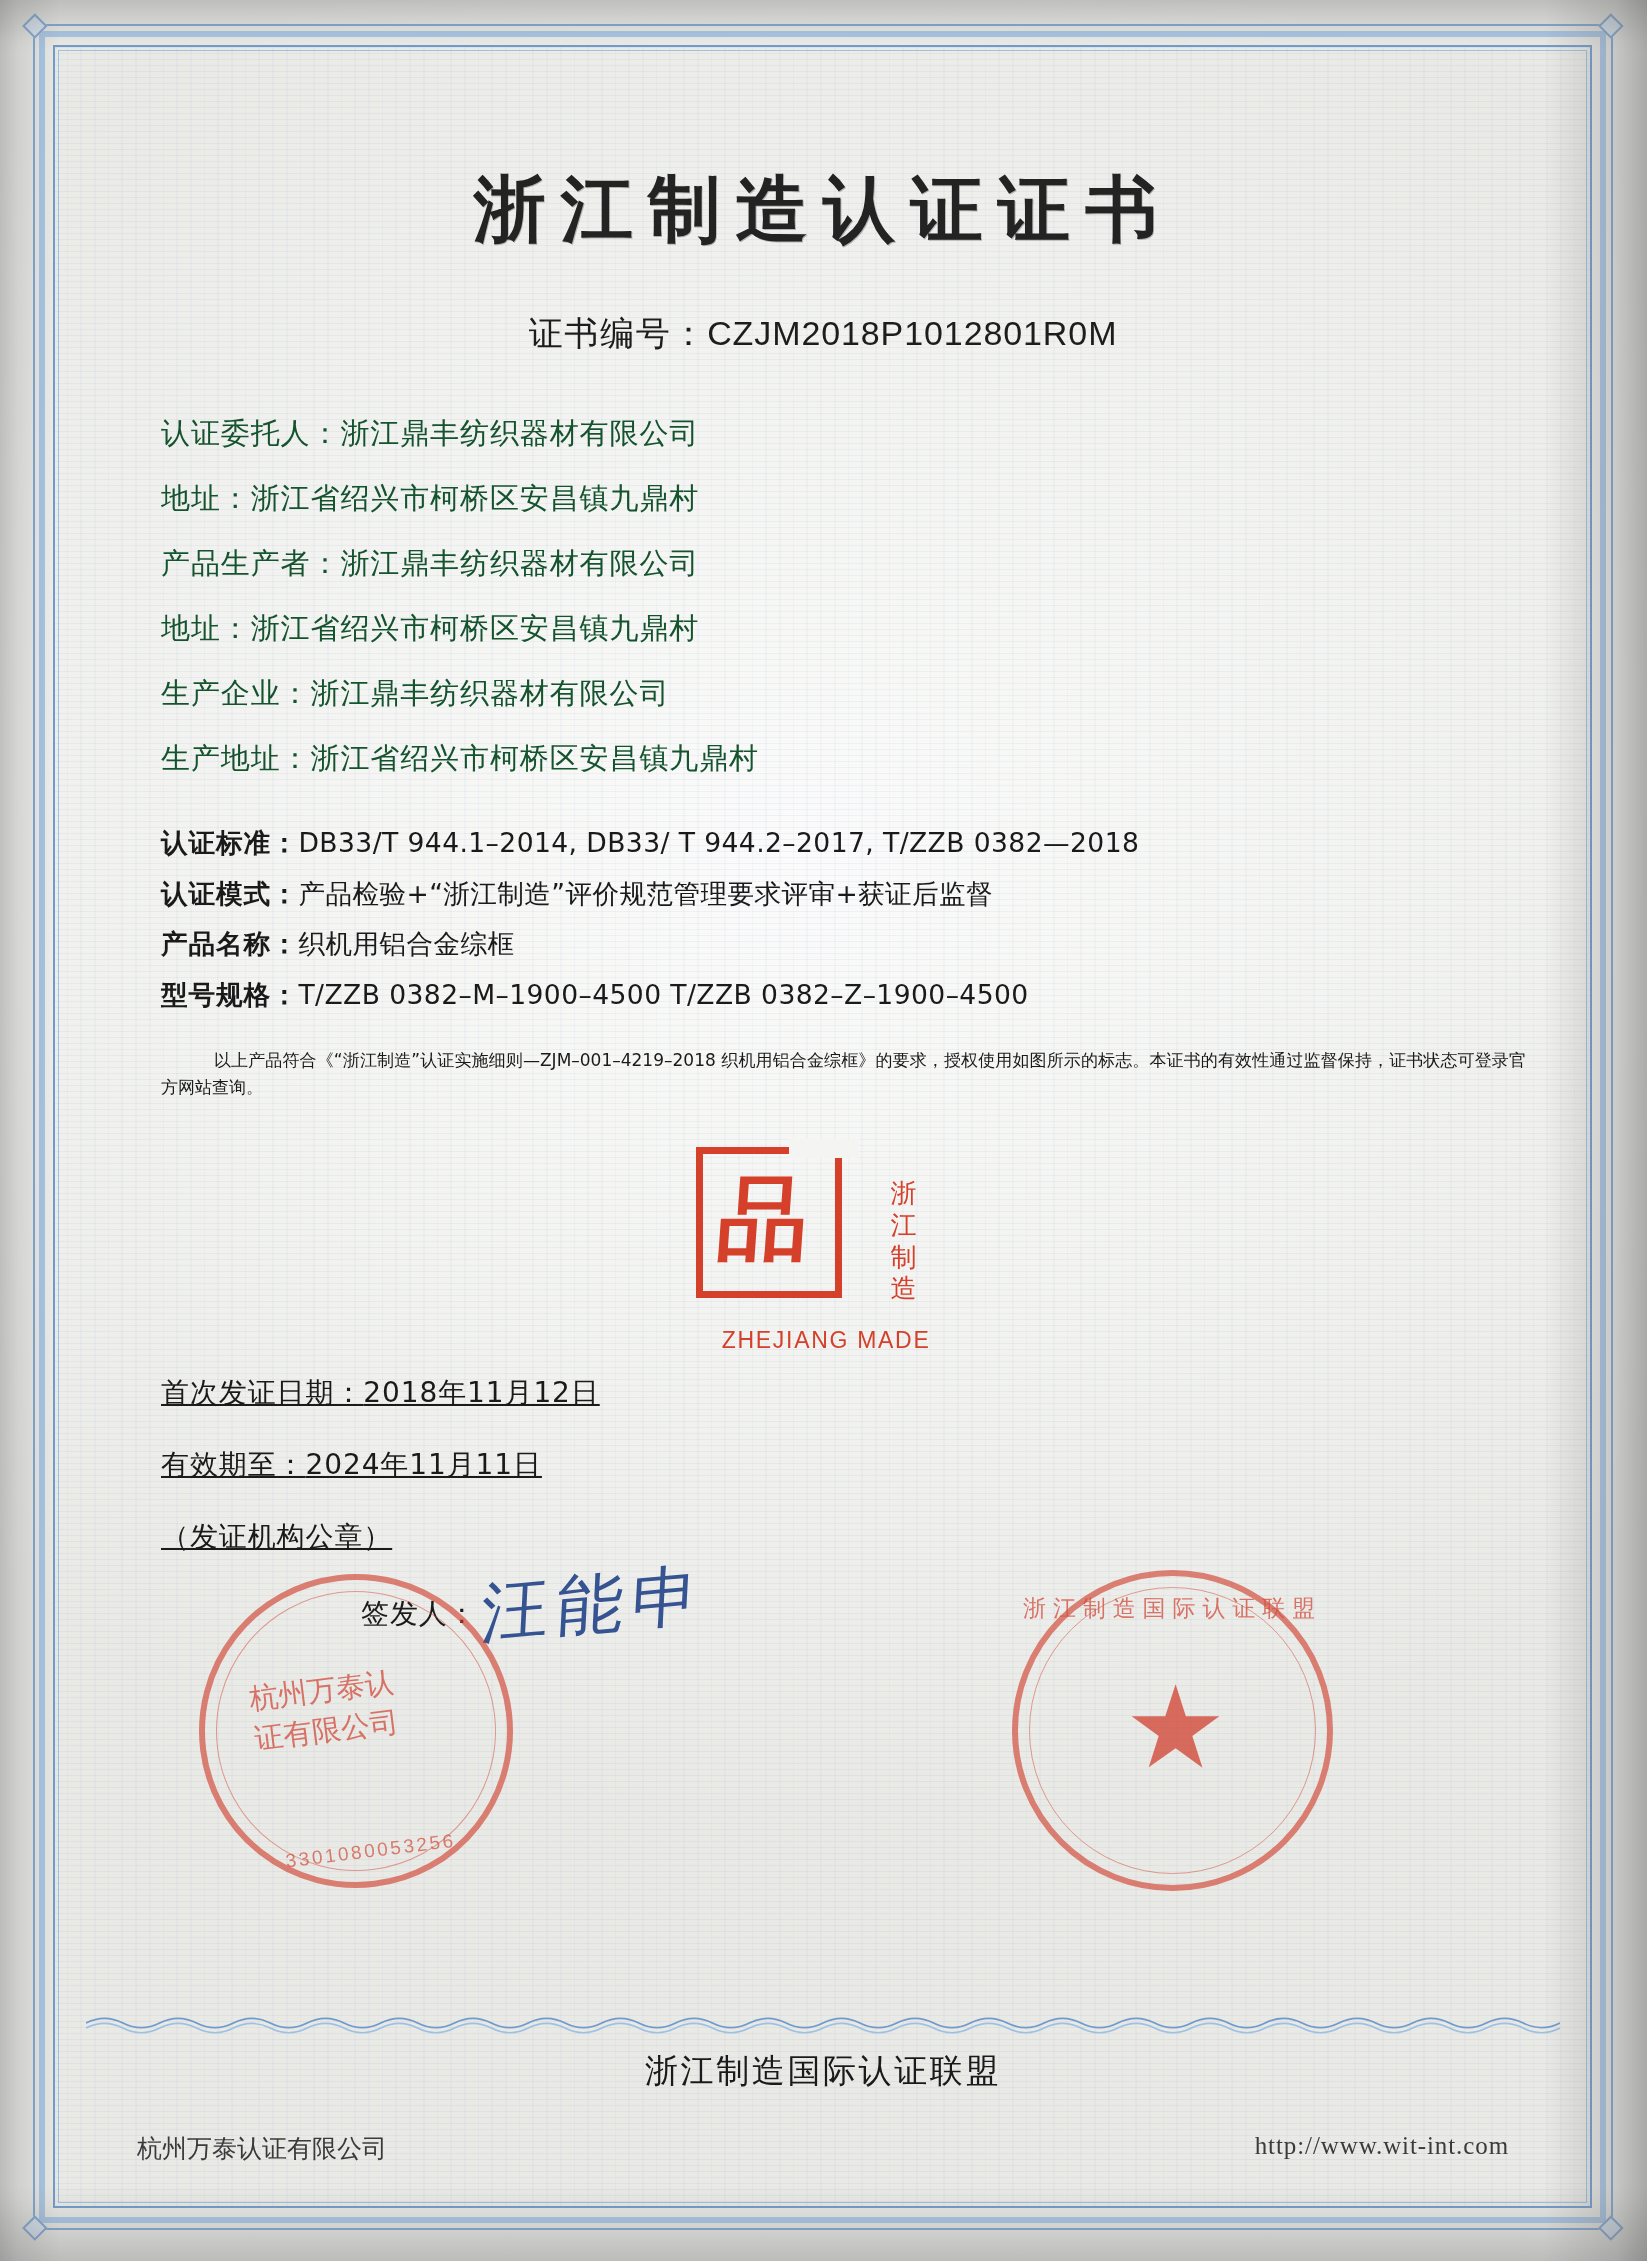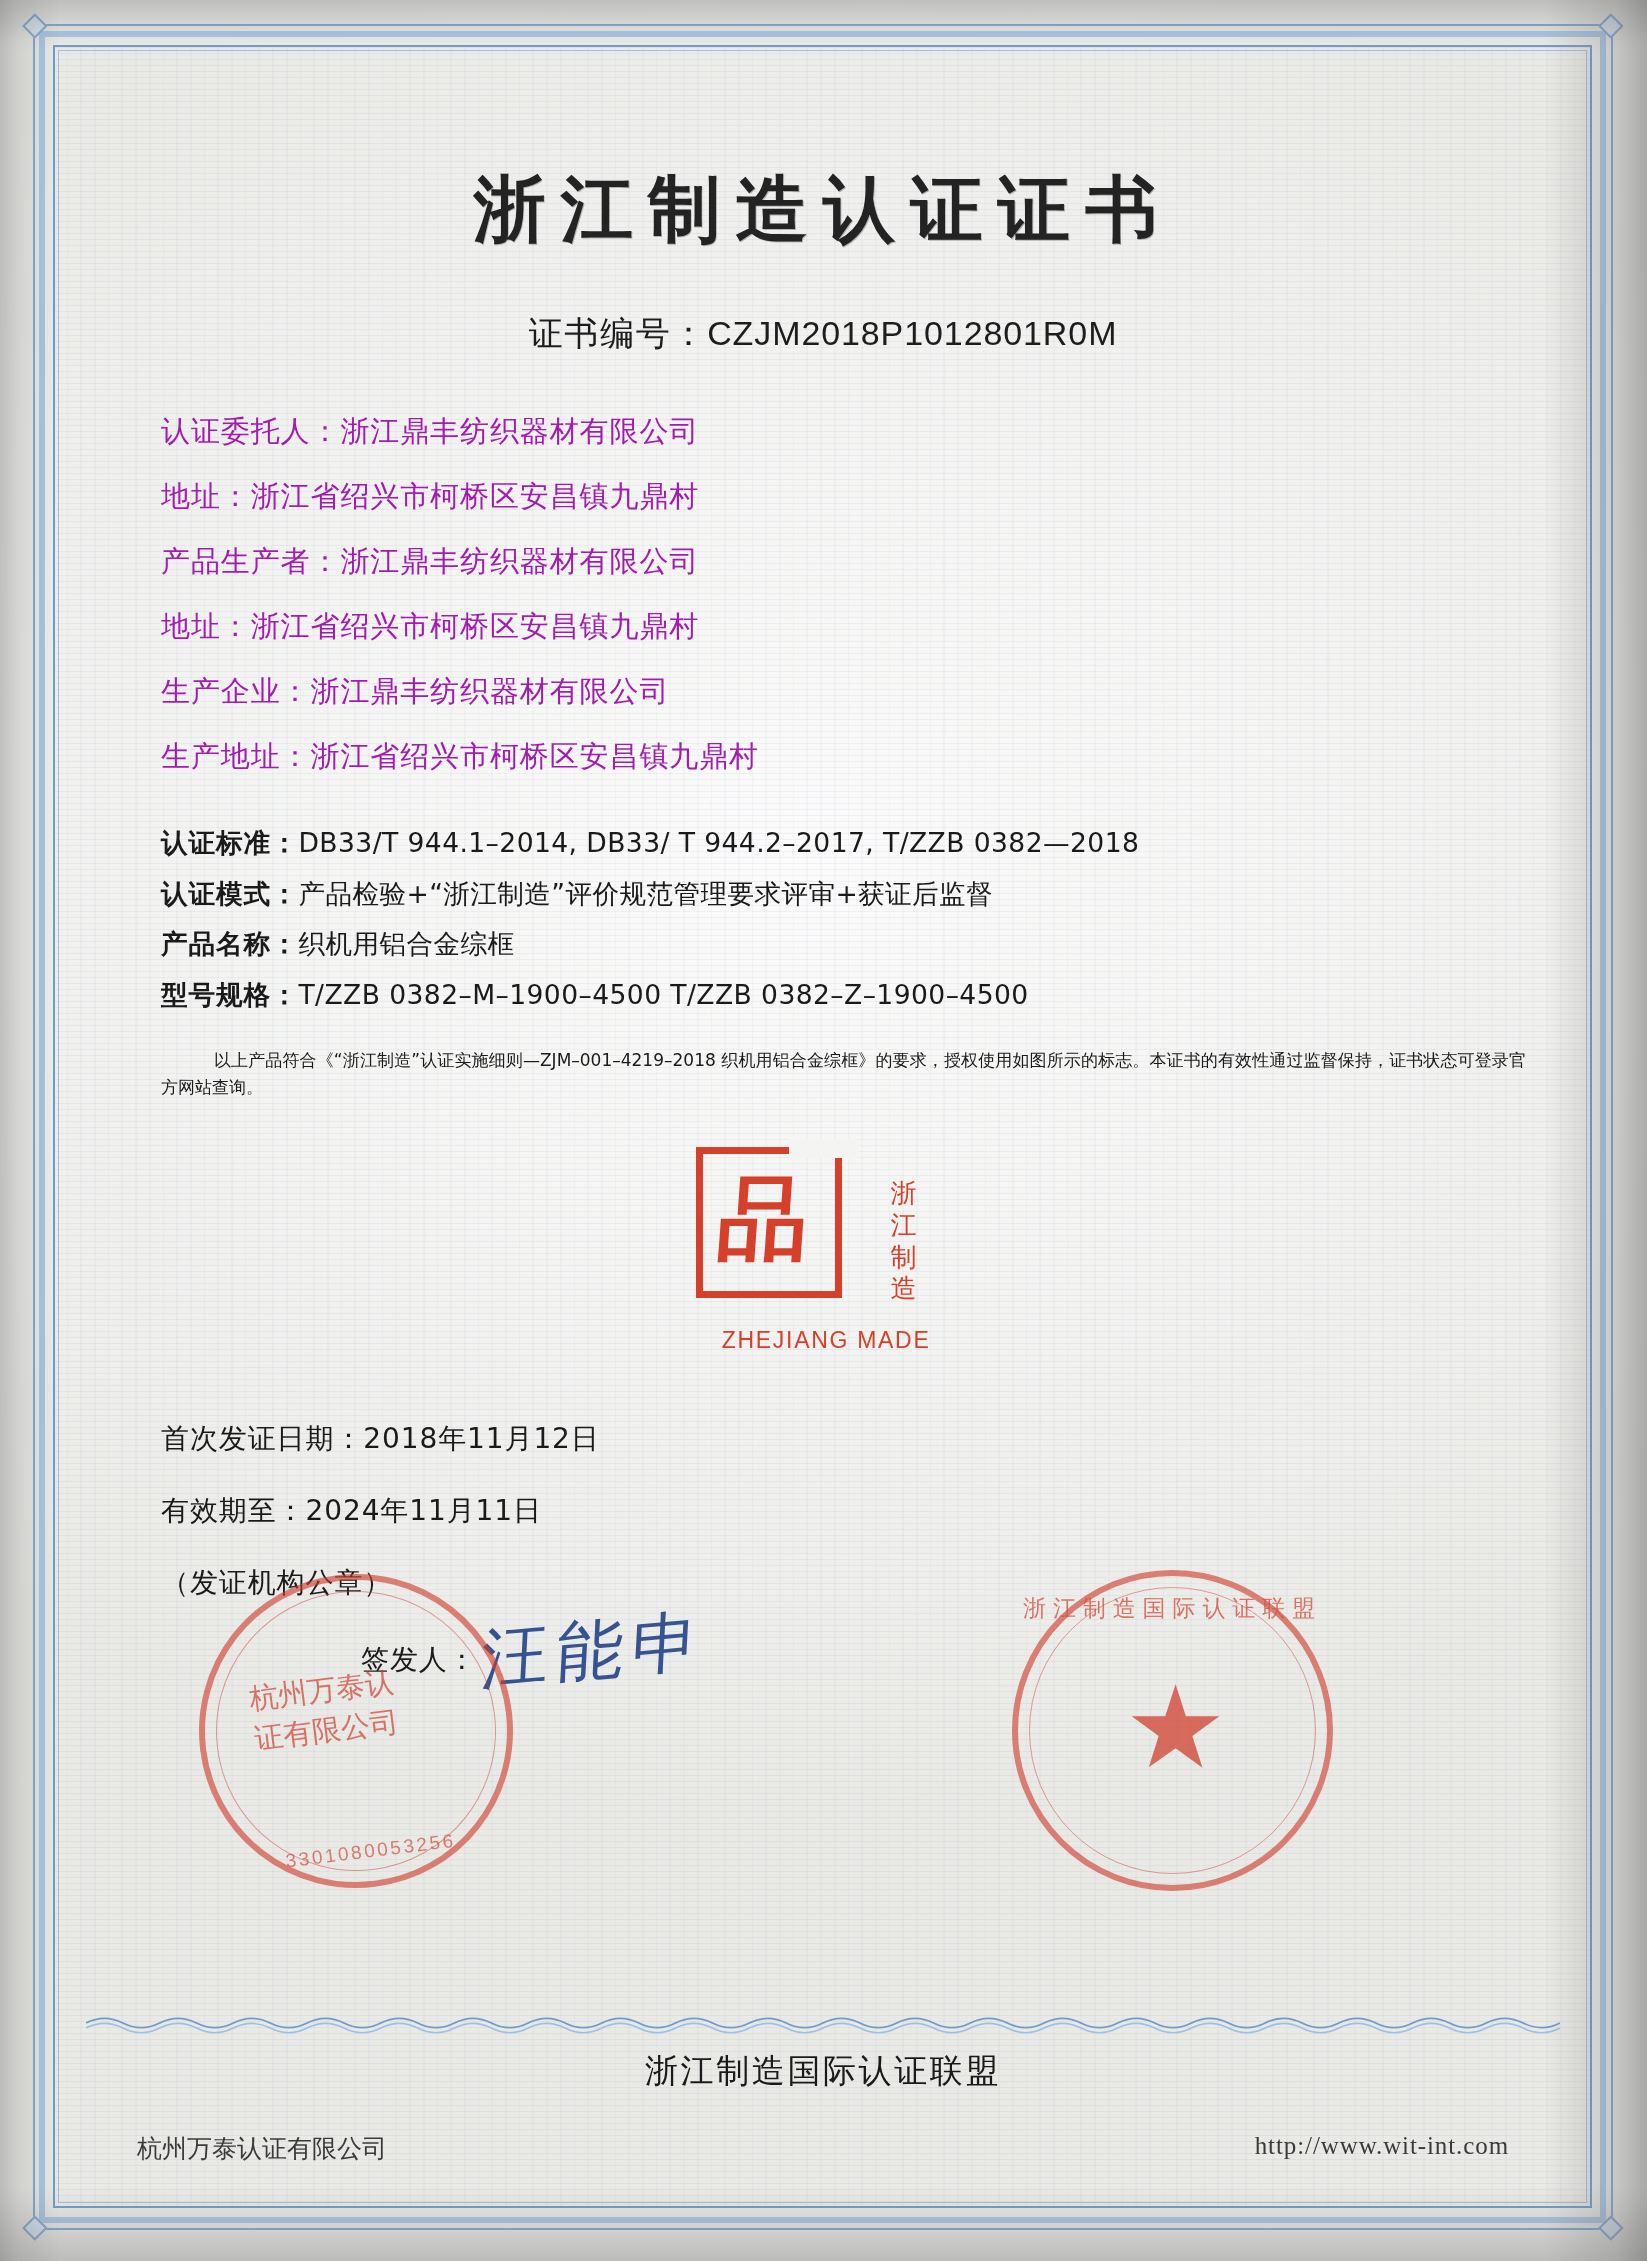--- a/index.html
+++ b/index.html
@@ -139,22 +139,22 @@
   }
 
   .fields {
     margin-top: 62px;
     padding-left: 75px;
   }
   .field-row {
     font-size: 29px;
     line-height: 1.0;
     margin-bottom: 36px;
-    font-family: Liberation Mono, monospace;
-    color: #a21caf;
+    font-family: Liberation Serif, serif;
+    color: #14532d;
     letter-spacing: 0.9px;
   }
 
   .spec-block {
     margin-top: 57px;
     padding-left: 75px;
   }
   .spec-row {
     font-size: 26.6px;
     line-height: 1.0;
@@ -227,24 +227,24 @@
     text-align: center;
     font-family: "Liberation Sans", sans-serif;
     font-size: 23px;
     letter-spacing: 1.7px;
     color: #d4402a;
     font-weight: 400;
   }
 
   
   .dates {
-    margin-top: 46px;
     padding-left: 75px;
     position: relative;
     z-index: 4;
+    text-decoration: underline;
   }
   .date-row {
     font-size: 28px;
     margin-bottom: 34px;
     font-family: "DejaVu Sans", "Liberation Sans", sans-serif;
     color: #1a1a1a;
     letter-spacing: 0.9px;
   }
   .seal-note {
     font-size: 28px;

